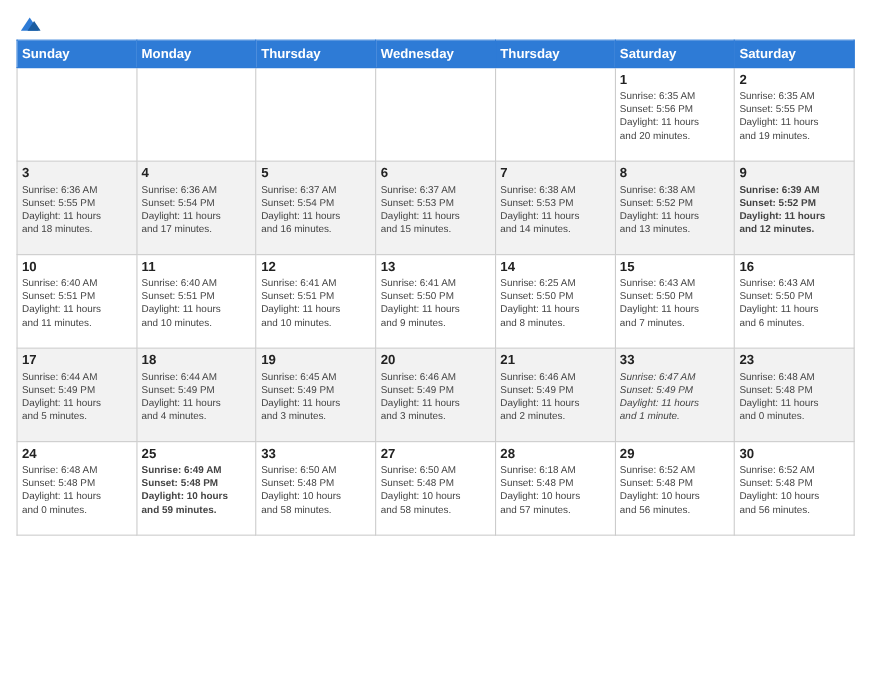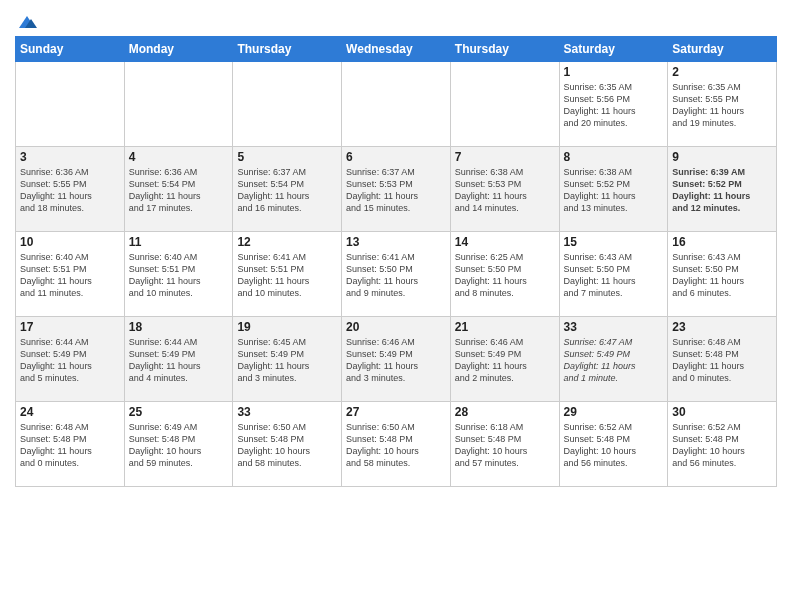--- a/index.html
+++ b/index.html
@@ -313,21 +313,21 @@
       <tr>
         <td>
           <span class="day-number">24</span>
           <div class="day-info" style="white-space: pre-line;">Sunrise: 6:48 AM
 Sunset: 5:48 PM
 Daylight: 11 hours
 and 0 minutes.</div>
         </td>
         <td>
           <span class="day-number">25</span>
-          <div class="day-info" style="white-space: pre-line;">Sunrise: 6:49 AM
+          <div class="day-info" style="white-space: pre-line; font-weight: bold;">Sunrise: 6:49 AM
 Sunset: 5:48 PM
 Daylight: 10 hours
 and 59 minutes.</div>
         </td>
         <td>
           <span class="day-number">33</span>
           <div class="day-info" style="white-space: pre-line;">Sunrise: 6:50 AM
 Sunset: 5:48 PM
 Daylight: 10 hours
 and 58 minutes.</div>

